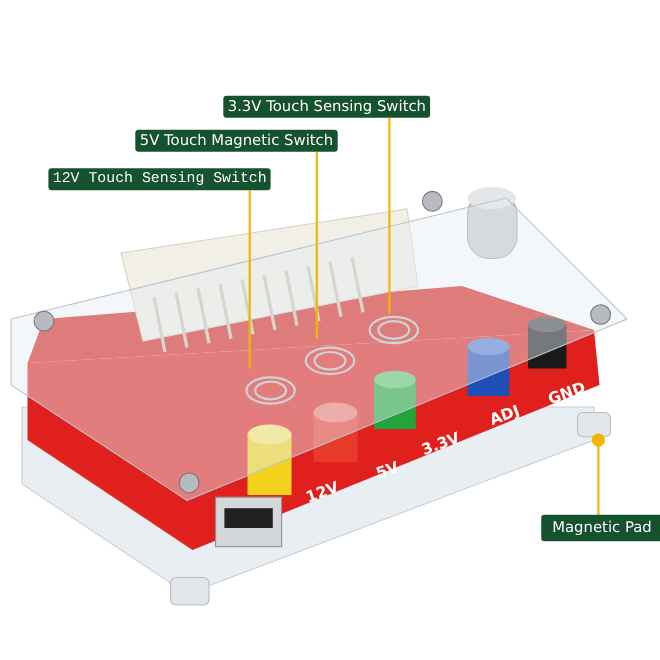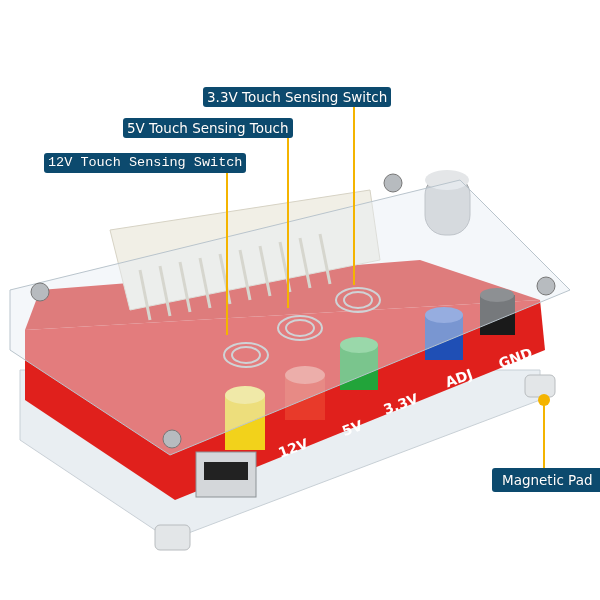--- a/index.html
+++ b/index.html
@@ -1,17 +1,17 @@
 <!DOCTYPE html>
 <html><head>
 <meta charset="utf-8">
 <style>
   html,body{margin:0;padding:0;background:#fff;}
   body{width:600px;height:600px;position:relative;overflow:hidden;font-family:"DejaVu Sans",sans-serif;}
-  .label{position:absolute;background:#0c4a6e;color:#fff;font-size:13.5px;line-height:20px;padding:0 4px;border-radius:3px;white-space:nowrap;text-shadow:0 0 1px rgba(0,0,0,.35);}
+  .label{position:absolute;background:#14532d;color:#fff;font-size:13.5px;line-height:20px;padding:0 4px;border-radius:3px;white-space:nowrap;text-shadow:0 0 1px rgba(0,0,0,.35);}
   .leader{position:absolute;background:#f4b400;width:2px;}
   .dot{position:absolute;width:12px;height:12px;border-radius:50%;background:#f4b400;}
   svg{position:absolute;left:0;top:0;}
 </style>
 </head>
 <body>
 
 <svg width="600" height="600" viewBox="0 0 600 600">
 
   <polygon points="20,370 540,370 540,400 170,540 20,440" fill="#e9eef2" stroke="#c8d0d6"></polygon>
@@ -66,21 +66,21 @@
     <ellipse cx="300" cy="328" rx="22" ry="12"></ellipse>
       <ellipse cx="300" cy="328" rx="14" ry="8"></ellipse>
     <ellipse cx="358" cy="300" rx="22" ry="12"></ellipse>
       <ellipse cx="358" cy="300" rx="14" ry="8"></ellipse>
   </g>
 </svg>
 
 <div class="label" style="left:203px;top:87px;">3.3V Touch Sensing Switch</div>
 <div class="leader" style="left:353px;top:107px;height:178px;"></div>
 
-<div class="label" style="left:123px;top:118px;">5V Touch Sensing Touch</div>
+<div class="label" style="left:123px;top:118px;">5V Touch Magnetic Switch</div>
 <div class="leader" style="left:287px;top:138px;height:170px;"></div>
 
 <div class="label" style="left:44px;top:153px;font-family:Liberation Mono, monospace;">12V Touch Sensing Switch</div>
 <div class="leader" style="left:226px;top:173px;height:162px;"></div>
 
 <div class="dot" style="left:538px;top:394px;"></div>
 <div class="leader" style="left:543px;top:404px;height:64px;"></div>
 <div class="label" style="left:492px;top:468px;padding:2px 10px;">Magnetic Pad</div>
 
 <div style="position:absolute;left:278px;top:440px;color:#fff;font-weight:bold;font-size:14px;transform:rotate(-20deg);">12V</div>

